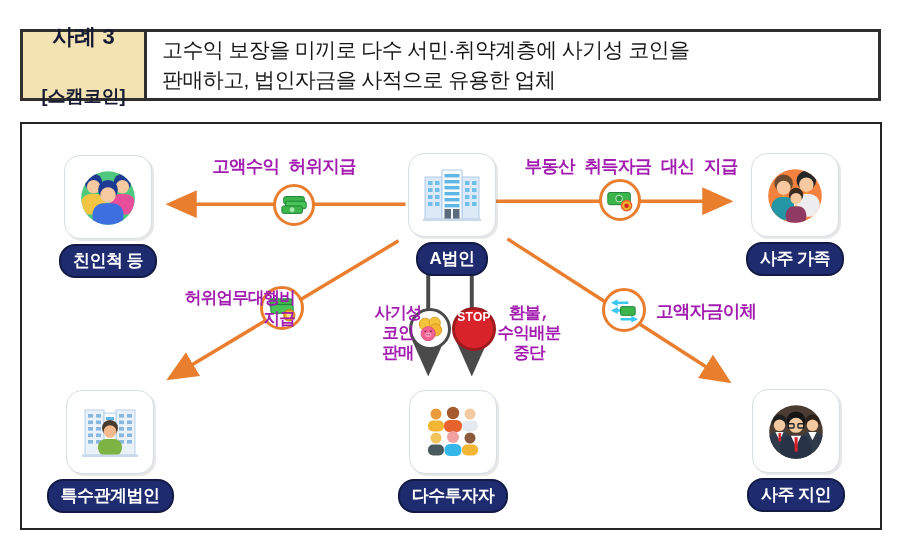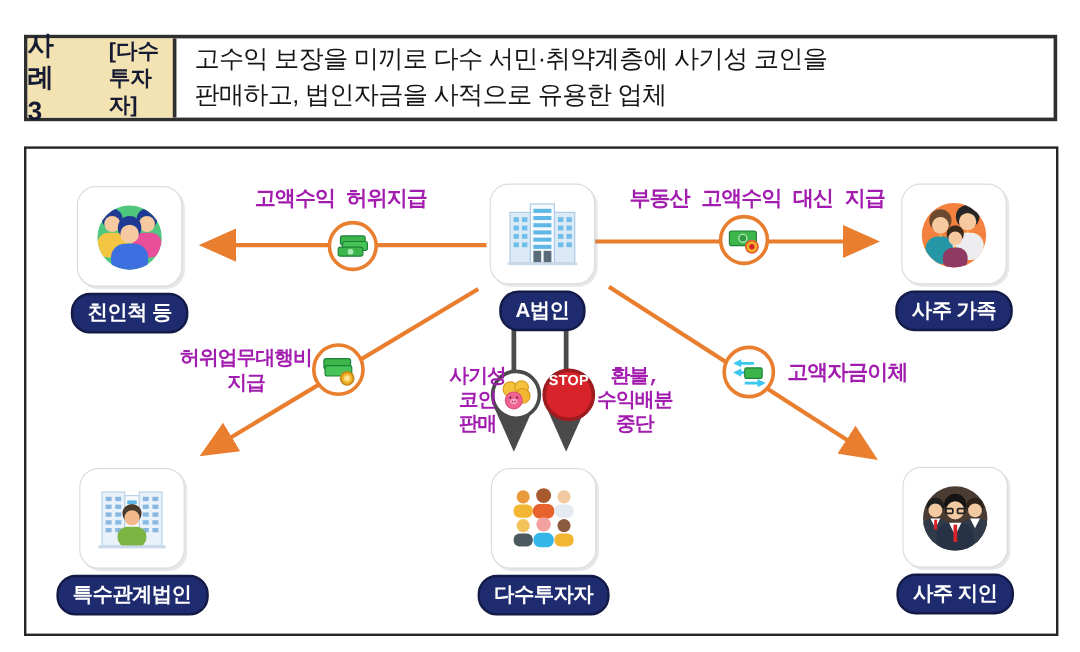--- a/index.html
+++ b/index.html
@@ -8,21 +8,21 @@
     font-family:"Liberation Sans", sans-serif; overflow:hidden;
   }
 
   
   .header {
     position:absolute; left:20px; top:29px; width:861px; height:72px;
     border:3px solid #2f2f2f; box-sizing:border-box; display:flex; background:#fff;
   }
   .case-box {
     width:124px; flex:0 0 124px; background:#F4E3B2; border-right:3px solid #2f2f2f;
-    display:flex; flex-direction:row; justify-content:center; align-items:center;
+    display:flex; flex-direction:column; justify-content:center; align-items:center;
     color:#161b33; font-weight:bold; line-height:1.25; box-sizing:border-box;gap:35px;
   }
   .case-line1 { font-size:22px; }
   .case-line2 { font-size:18px; }
   .title-box {
     flex:1; display:flex; flex-direction:column; justify-content:center;
     padding-left:15px; font-weight:normal; font-size:21px; color:#161616;
     line-height:1.45; letter-spacing:-0.6px;
   }
 
@@ -69,21 +69,21 @@
   .fl-small { font-size:16.5px; }
 </style>
 </head>
 <body>
 
 <div class="page">
 
   <div class="header">
     <div class="case-box">
       <div class="case-line1">사례 3</div>
-      <div class="case-line2">[다수투자자]</div>
+      <div class="case-line2">[스캠코인]</div>
     </div>
     <div class="title-box">
       <div>고수익 보장을 미끼로 다수 서민·취약계층에 사기성 코인을</div>
       <div>판매하고, 법인자금을 사적으로 유용한 업체</div>
     </div>
   </div>
 
   <div class="diagram">
 
     <svg class="arrow-layer" viewBox="0 0 862 408">
@@ -342,24 +342,24 @@
 
     <div class="stop-sign" style="left:430px; top:183px;">
       <span>STOP</span>
     </div>
 
     <div class="flow-label fl-large" style="left:142px; top:33px; width:240px;">
       <div>고액수익 허위지급</div>
     </div>
 
     <div class="flow-label fl-large" style="left:489px; top:33px; width:240px;">
-      <div>부동산 고액수익 대신 지급</div>
-    </div>
-
-    <div class="flow-label fl-small" style="left:93px; top:164px; width:180px; line-height:21px;">
+      <div>부동산 취득자금 대신 지급</div>
+    </div>
+
+    <div class="flow-label fl-small" style="left:93px; top:164px; width:180px; line-height:21px;text-align:right;">
       <div>허위업무대행비</div>
       <div>지급</div>
     </div>
 
     <div class="flow-label fl-small" style="left:316px; top:180px; width:120px;">
       <div>사기성</div>
       <div>코인</div>
       <div>판매</div>
     </div>
 

